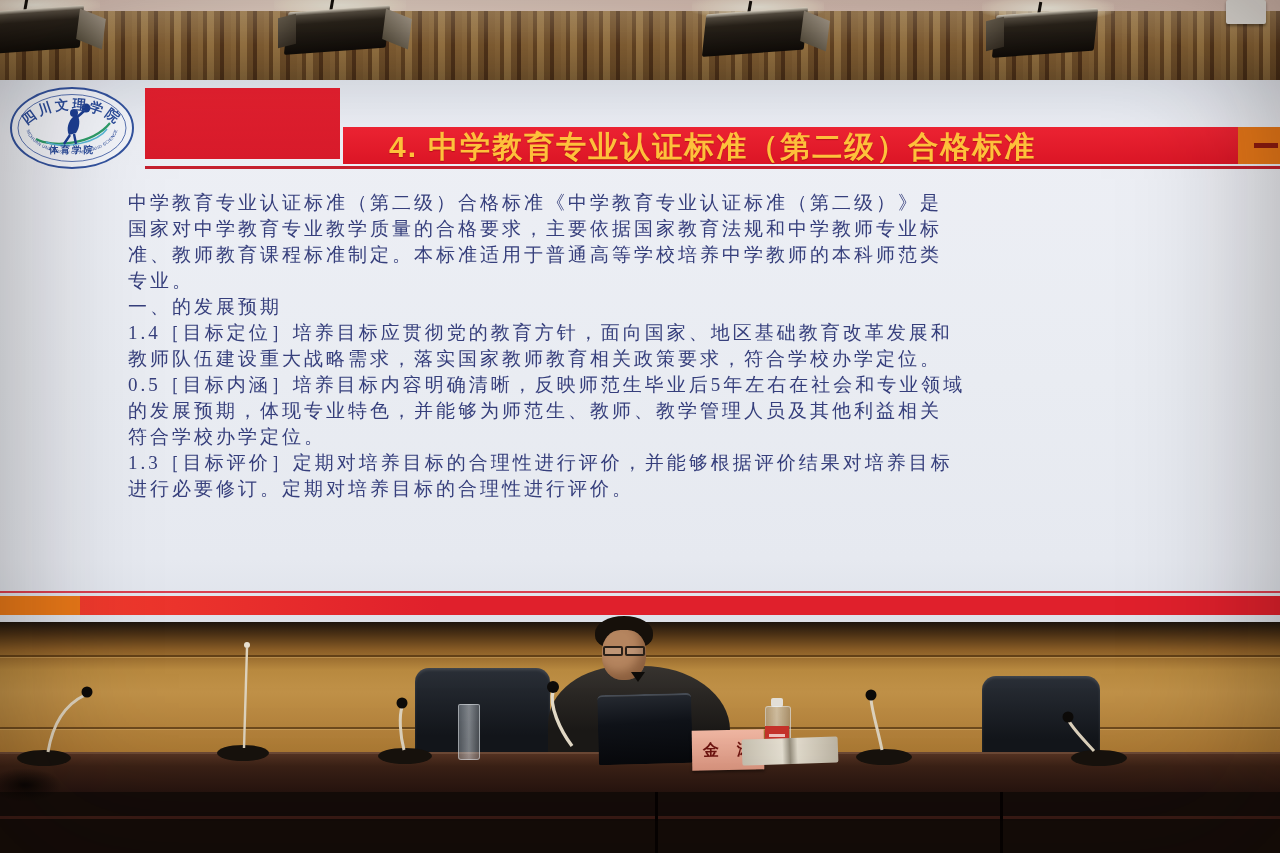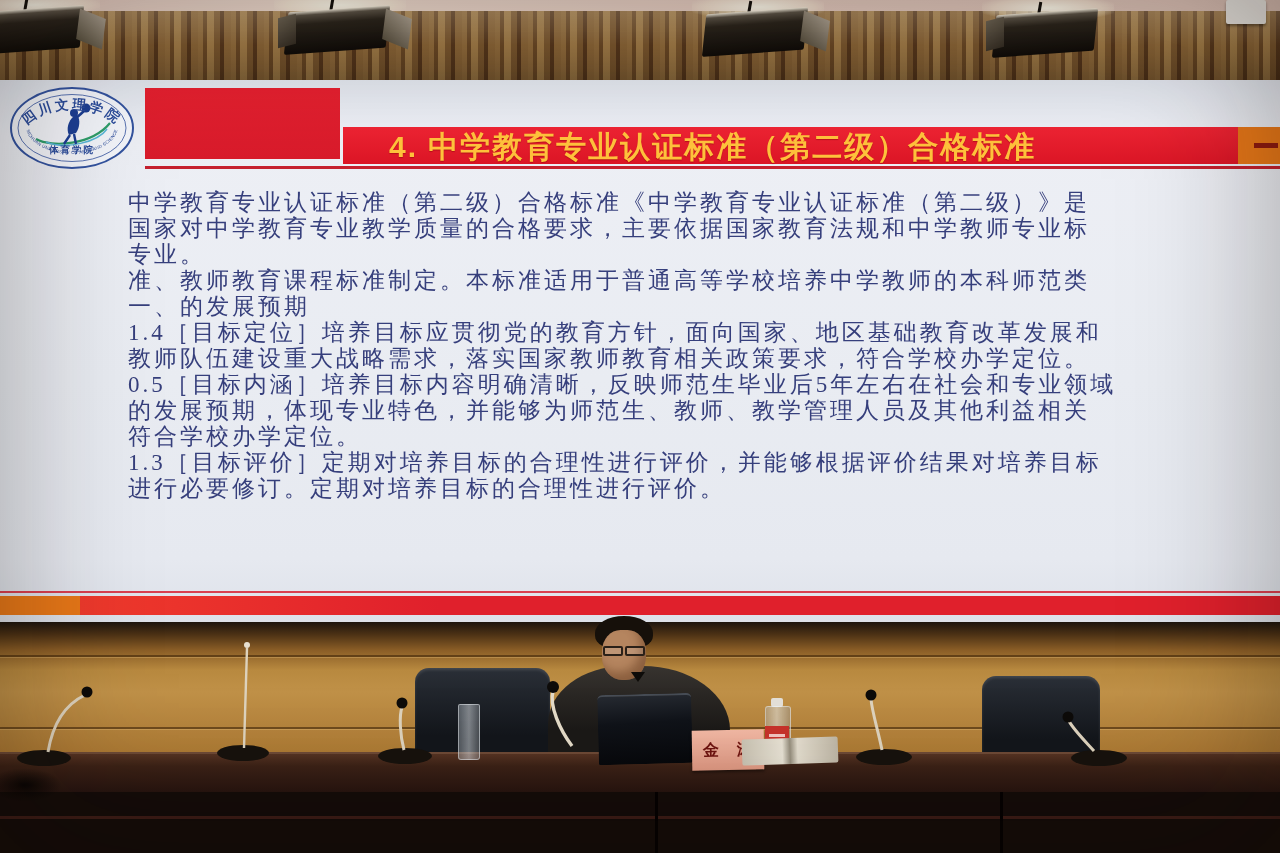--- a/index.html
+++ b/index.html
@@ -39,21 +39,21 @@
   .title-banner{position:absolute;left:343px;top:47px;right:0;height:37px;
     background:linear-gradient(180deg,#ee2433,#dc1626);display:flex;align-items:flex-start;}
   .title-text{color:#ffc23c;font-weight:bold;font-size:30px;letter-spacing:2px;
     padding-left:46px;white-space:nowrap;text-shadow:0 1px 1px rgba(120,0,0,.4);}
   .banner-orange{position:absolute;right:0;top:0;width:42px;height:37px;background:#e87818;}
   .banner-dash{position:absolute;right:2px;top:16px;width:24px;height:5px;background:#8d1a10;}
   .red-underline{position:absolute;left:145px;right:0;top:86px;height:3px;background:#c5202e;}
 
   .slide-body{position:absolute;left:128px;top:110px;width:1118px;
     font-family:"Liberation Serif",serif;color:#363f7c;
-    font-size:23px;line-height:26px;letter-spacing:3px;font-weight:500;}
+    font-size:19px;line-height:26px;letter-spacing:3px;font-weight:500;}
   .body-line{white-space:nowrap;}
 
   .footer-hairline{position:absolute;left:0;right:0;top:511px;height:2px;background:#d94050;}
   .footer-bar{position:absolute;left:0;right:0;top:516px;height:19px;display:flex;}
   .footer-orange{width:80px;height:100%;background:#e87818;}
   .footer-red{flex:1;height:100%;background:linear-gradient(90deg,#ef3a2c,#e0202c 30%);}
 
   
   .wall{position:absolute;left:0;top:622px;width:1280px;height:130px;
     background:linear-gradient(180deg,#1d150e 0,#4a3014 12px,#8a5d26 28px,#b8893f 48px,#c09148 70px,#ad7a34 130px);}
@@ -182,22 +182,22 @@
       <span class="title-text">4. 中学教育专业认证标准（第二级）合格标准</span>
       <div class="banner-orange">
         <div class="banner-dash"></div>
       </div>
     </div>
     <div class="red-underline"></div>
 
     <div class="slide-body">
       <div class="body-line">中学教育专业认证标准（第二级）合格标准《中学教育专业认证标准（第二级）》是</div>
       <div class="body-line">国家对中学教育专业教学质量的合格要求，主要依据国家教育法规和中学教师专业标</div>
+      <div class="body-line">准、教师教育课程标准制定。本标准适用于普通高等学校培养中学教师的本科师范类</div>
       <div class="body-line">专业。</div>
-      <div class="body-line">准、教师教育课程标准制定。本标准适用于普通高等学校培养中学教师的本科师范类</div>
       <div class="body-line">一、的发展预期</div>
       <div class="body-line">1.4［目标定位］培养目标应贯彻党的教育方针，面向国家、地区基础教育改革发展和</div>
       <div class="body-line">教师队伍建设重大战略需求，落实国家教师教育相关政策要求，符合学校办学定位。</div>
       <div class="body-line">0.5［目标内涵］培养目标内容明确清晰，反映师范生毕业后5年左右在社会和专业领域</div>
       <div class="body-line">的发展预期，体现专业特色，并能够为师范生、教师、教学管理人员及其他利益相关</div>
       <div class="body-line">符合学校办学定位。</div>
       <div class="body-line">1.3［目标评价］定期对培养目标的合理性进行评价，并能够根据评价结果对培养目标</div>
       <div class="body-line">进行必要修订。定期对培养目标的合理性进行评价。</div>
     </div>
 

